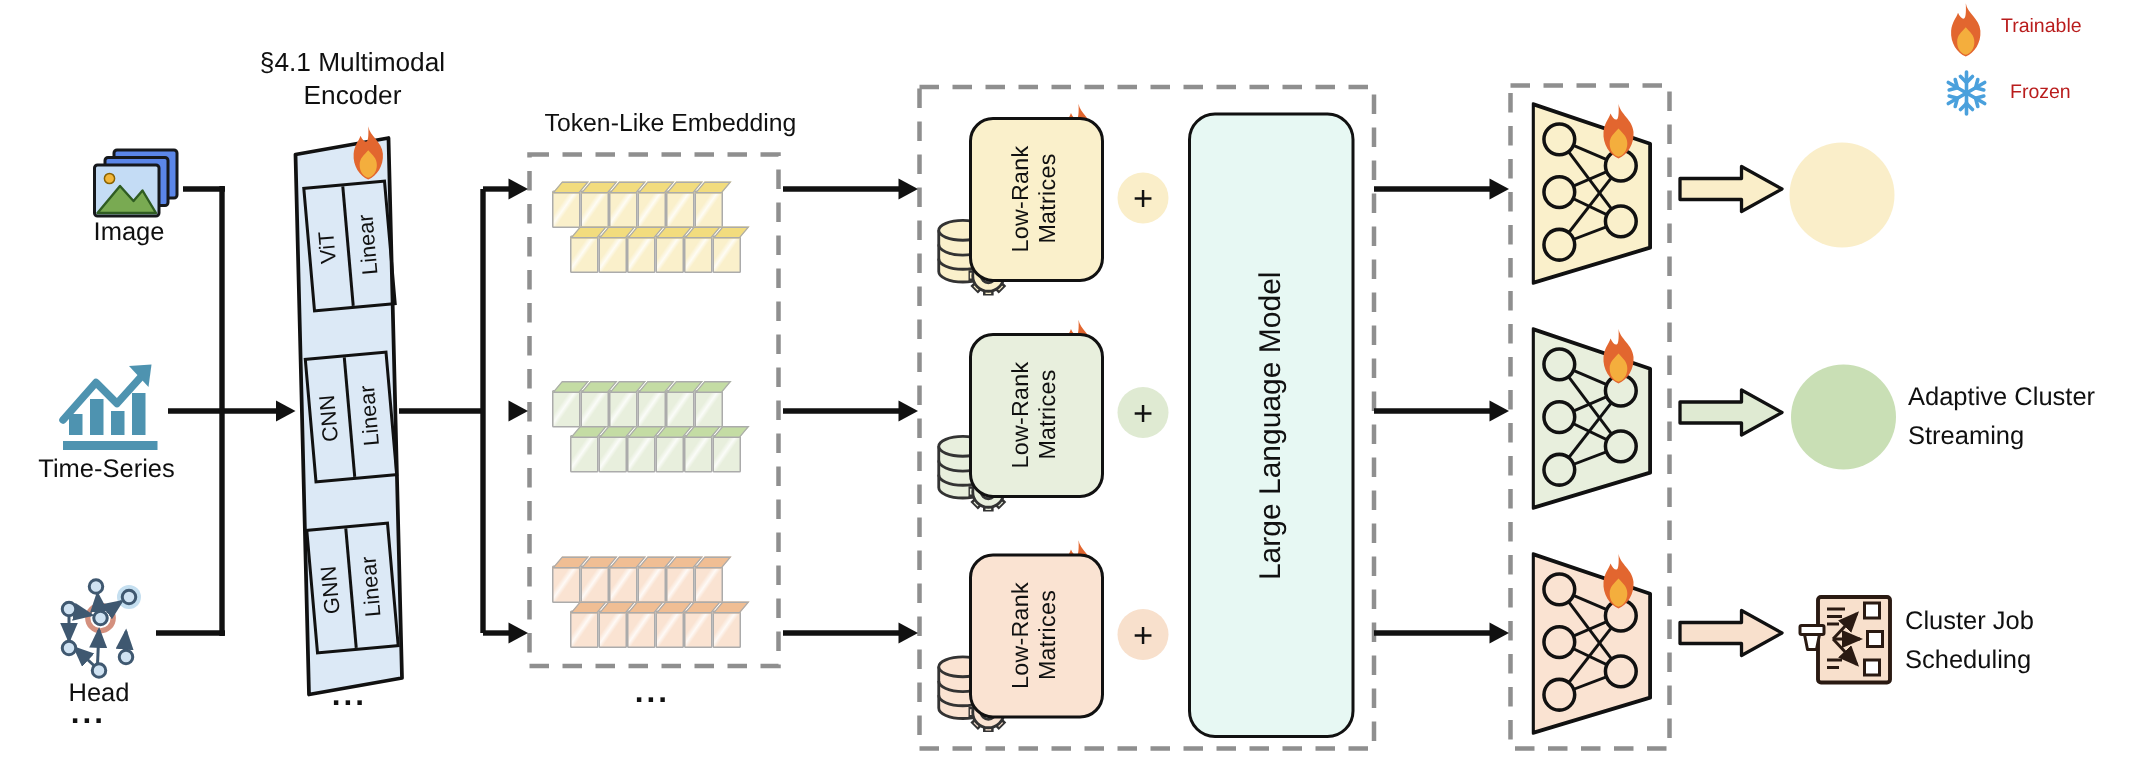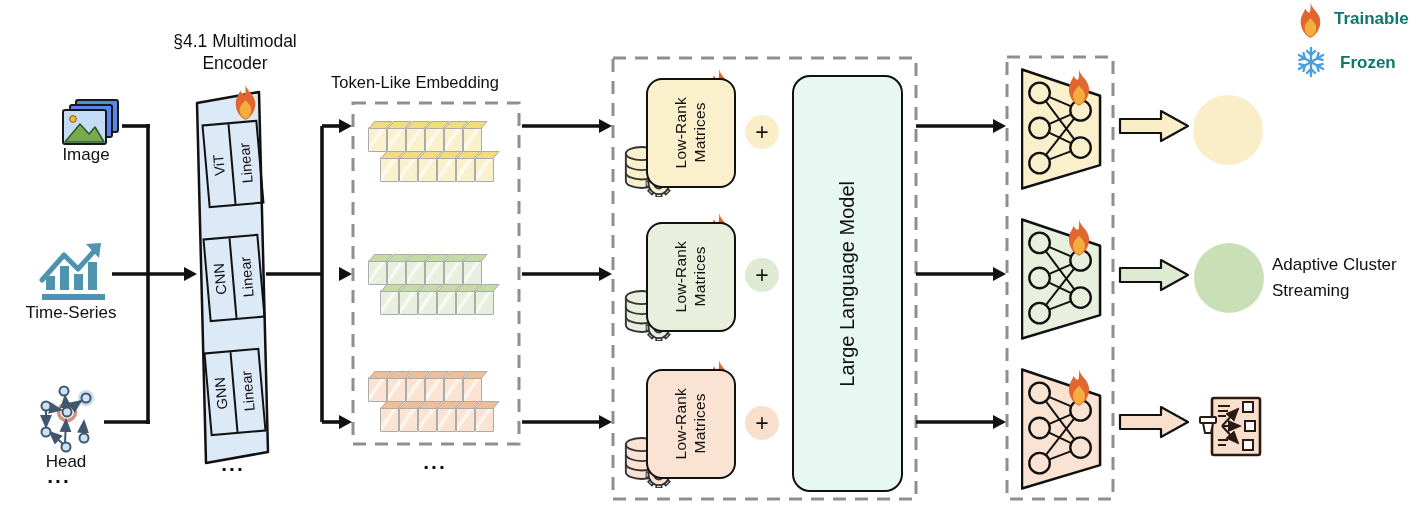--- a/index.html
+++ b/index.html
@@ -30,21 +30,21 @@
   .cube::before{content:"";position:absolute;left:-1.4px;top:-7.3px;width:16.4px;height:6px;
         transform:skewX(-40deg);transform-origin:0 100%;border:1.2px solid #ababab;}
   .cube.yellow{background:linear-gradient(125deg,rgba(255,255,255,0) 32%,rgba(255,255,255,.8) 44%,rgba(255,255,255,0) 54%),var(--yellow_fill);}
   .cube.yellow::before{background:var(--yellow_top);}
   .cube.green{background:linear-gradient(125deg,rgba(255,255,255,0) 32%,rgba(255,255,255,.8) 44%,rgba(255,255,255,0) 54%),var(--green_fill);}
   .cube.green::before{background:var(--green_top);}
   .cube.peach{background:linear-gradient(125deg,rgba(255,255,255,0) 32%,rgba(255,255,255,.8) 44%,rgba(255,255,255,0) 54%),var(--peach_fill);}
   .cube.peach::before{background:var(--peach_top);}
   .task-circle{border-radius:50%;z-index:2;position:absolute;}
   .task-label{font-size:17px;line-height:1.5;color:#101010;}
-  .legend-label{font-size:17px;color:#0f766e;font-weight:bold;}
+  .legend-label{font-size:13px;color:#b91c1c;}
 </style>
 </head>
 <body>
 
 <div id="canvas">
 
   <svg id="underlay" width="1422" height="506" viewBox="0 0 1422 506">
     <defs>
       <marker id="gah" markerWidth="8" markerHeight="8" refX="6" refY="3" orient="auto">
         <path d="M0 0 L7 3 L0 6 Z" fill="#3f5870"></path>
@@ -307,21 +307,21 @@
   <div class="abs legend-label" style="left:1334px;top:9px;">Trainable</div>
   <div class="abs legend-label" style="left:1340px;top:53px;">Frozen</div>
 
   <div class="abs lbl" style="left:48px;top:145px;width:76px;">Image</div>
   <div class="abs lbl" style="left:8px;top:303px;width:126px;">Time-Series</div>
   <div class="abs lbl" style="left:28px;top:452px;width:76px;">Head</div>
   <div class="abs ellip" style="left:28px;top:464px;width:62px;">...</div>
 
   <div class="abs ttl ml" style="left:135px;top:30px;width:200px;">§4.1 Multimodal
 Encoder</div>
-  <div class="abs lbl" style="left:324px;top:73px;width:182px;font-size:16.5px;">Token-Like Embedding</div>
+  <div class="abs lbl" style="left:356px;top:73px;width:182px;font-size:16.5px;">Token-Like Embedding</div>
 
   <div class="abs enc-block" style="left:205px;top:122px;width:52px;height:80px;">
     <div class="enc-cell first">
         <span class="vtext">ViT</span>
       </div>
     <div class="enc-cell">
         <span class="vtext">Linear</span>
       </div>
   </div>
   <div class="abs enc-block" style="left:206px;top:236px;width:52px;height:80px;">
@@ -411,14 +411,16 @@
 
   <div class="abs" id="llm" style="left:792px;top:75px;width:107px;height:413px;">
     <span class="vtext">Large Language Model</span>
   </div>
 
   <div class="task-circle" style="left:1193px;top:95px;width:70px;height:70px;background:var(--yellow_soft);"></div>
   <div class="task-circle" style="left:1194px;top:243px;width:70px;height:70px;background:var(--green_deep);"></div>
 
   <div class="abs task-label ml" style="left:1272px;top:252px;">Adaptive Cluster
 Streaming</div>
+  <div class="abs task-label ml" style="left:1270px;top:401px;">Cluster Job
+Scheduling</div>
 
 </div>
 
 </body></html>

